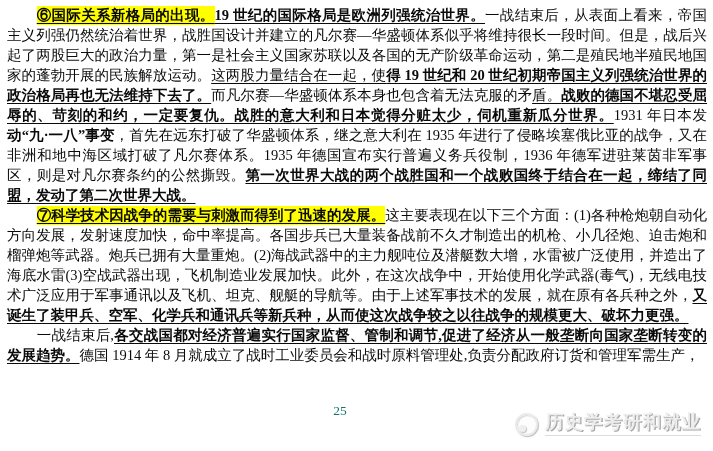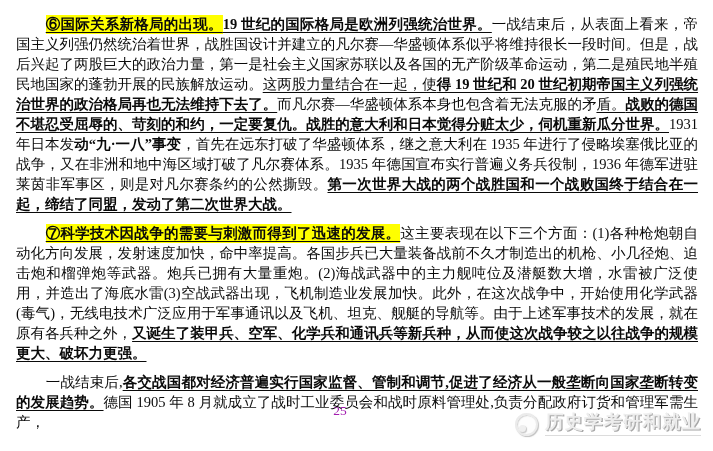--- a/index.html
+++ b/index.html
@@ -7,28 +7,28 @@
   .page{
     position:relative;width:713px;height:451px;background:#ffffff;
     font-family:"Liberation Serif","DejaVu Serif",serif;
     color:#0a0a0a;
   }
   .content{
     position:absolute;top:5px;left:7px;right:6px;
     text-align:justify;
     font-size:14.5px;line-height:20px;
   }
-  .para{margin:9px;text-indent:2.05em;}
+  .para{margin:0;text-indent:2.05em;}
   .seg{}
   .b{font-weight:bold;}
   .u{text-decoration:underline;text-underline-offset:3px;text-decoration-thickness:1.4px;}
   .h{background:#ffff00;padding:1px 0 2px 0;}
   .page-number{
     position:absolute;top:403px;left:0;width:680px;text-align:center;
-    font-size:13.5px;color:#a21caf;
+    font-size:13.5px;color:#0f766e;
   }
   .watermark{
     position:absolute;top:409px;right:12px;
     display:flex;align-items:flex-end;gap:7px;
   }
   .wm-icon{
     width:19px;height:19px;border-radius:50%;
     border:2px solid #ebebeb;position:relative;
     box-shadow:1px 1px 1px rgba(140,140,140,.55), inset 1px 1px 1px rgba(140,140,140,.35);
     background:#fdfdfd;
@@ -46,21 +46,21 @@
     padding-bottom:1px;
   }
 </style>
 </head>
 <body>
 
 <div class="page">
   <div class="content">
       <p class="para"><span class="seg b u h">⑥国际关系新格局的出现。</span><span class="seg b u">19 世纪的国际格局是欧洲列强统治世界。</span><span class="seg">一战结束后，从表面上看来，帝国主义列强仍然统治着世界，战胜国设计并建立的凡尔赛—华盛顿体系似乎将维持很长一段时间。但是，战后兴起了两股巨大的政治力量，第一是社会主义国家苏联以及各国的无产阶级革命运动，第二是殖民地半殖民地国家的蓬勃开展的民族解放运动。</span><span class="seg u">这两股力量结合在一起，使</span><span class="seg b u">得 19 世纪和 20 世纪初期帝国主义列强统治世界的政治格局再也无法维持下去了。</span><span class="seg">而凡尔赛—华盛顿体系本身也包含着无法克服的矛</span><span class="seg u">盾。</span><span class="seg b u">战败的德国不堪忍受屈辱的、苛刻的和约，一定要复仇。战胜的意大利和日本觉得分赃太少，伺机重新瓜分世界。</span><span class="seg">1931 年日本发</span><span class="seg b">动“九·一八”事变</span><span class="seg">，首先在远东打破了华盛顿体系，继之意大利在 1935 年进行了侵略埃塞俄比亚的战争，又在非洲和地中海区域打破了凡尔赛体系。1935 年德国宣布实行普遍义务兵役制，1936 年德军进驻莱茵非军事区，则是对凡尔赛条约的公然撕毁。</span><span class="seg b u">第一次世界大战的两个战胜国和一个战败国终于结合在一起，缔结了同盟，发动了第二次世界大战。</span></p>
       <p class="para"><span class="seg b u h">⑦科学技术因战争的需要与刺激而得到了迅速的发展。</span><span class="seg">这主要表现在以下三个方面：(1)各种枪炮朝自动化方向发展，发射速度加快，命中率提高。各国步兵已大量装备战前不久才制造出的机枪、小几径炮、迫击炮和榴弹炮等武器。炮兵已拥有大量重炮。(2)海战武器中的主力舰吨位及潜艇数大增，水雷被广泛使用，并造出了海底水雷(3)空战武器出现，飞机制造业发展加快。此外，在这次战争中，开始使用化学武器(毒气)，无线电技术广泛应用于军事通讯以及飞机、坦克、舰艇的导航等。由于上述军事技术的发展，就在原有各兵种之外，</span><span class="seg b u">又诞生了装甲兵、空军、化学兵和通讯兵等新兵种，从而使这次战争较之以往战争的规模更大、破坏力更强。</span></p>
-      <p class="para"><span class="seg">一战结束后,</span><span class="seg b u">各交战国都对经济普遍实行国家监督、管制和调节,促进了经济从一般垄断向国家垄断转变的发展趋势。</span><span class="seg">德国 1905 年 8 月就成立了战时工业委员会和战时原料管理处,负责分配政府订货和管理军需生产，</span></p>
+      <p class="para"><span class="seg">一战结束后,</span><span class="seg b u">各交战国都对经济普遍实行国家监督、管制和调节,促进了经济从一般垄断向国家垄断转变的发展趋势。</span><span class="seg">德国 1914 年 8 月就成立了战时工业委员会和战时原料管理处,负责分配政府订货和管理军需生产，</span></p>
     </div>
 
   <div class="page-number">25</div>
 
   <div class="watermark">
     <span class="wm-icon"></span>
     <span class="wm-text">历史学考研和就业</span>
   </div>
 </div>
 

